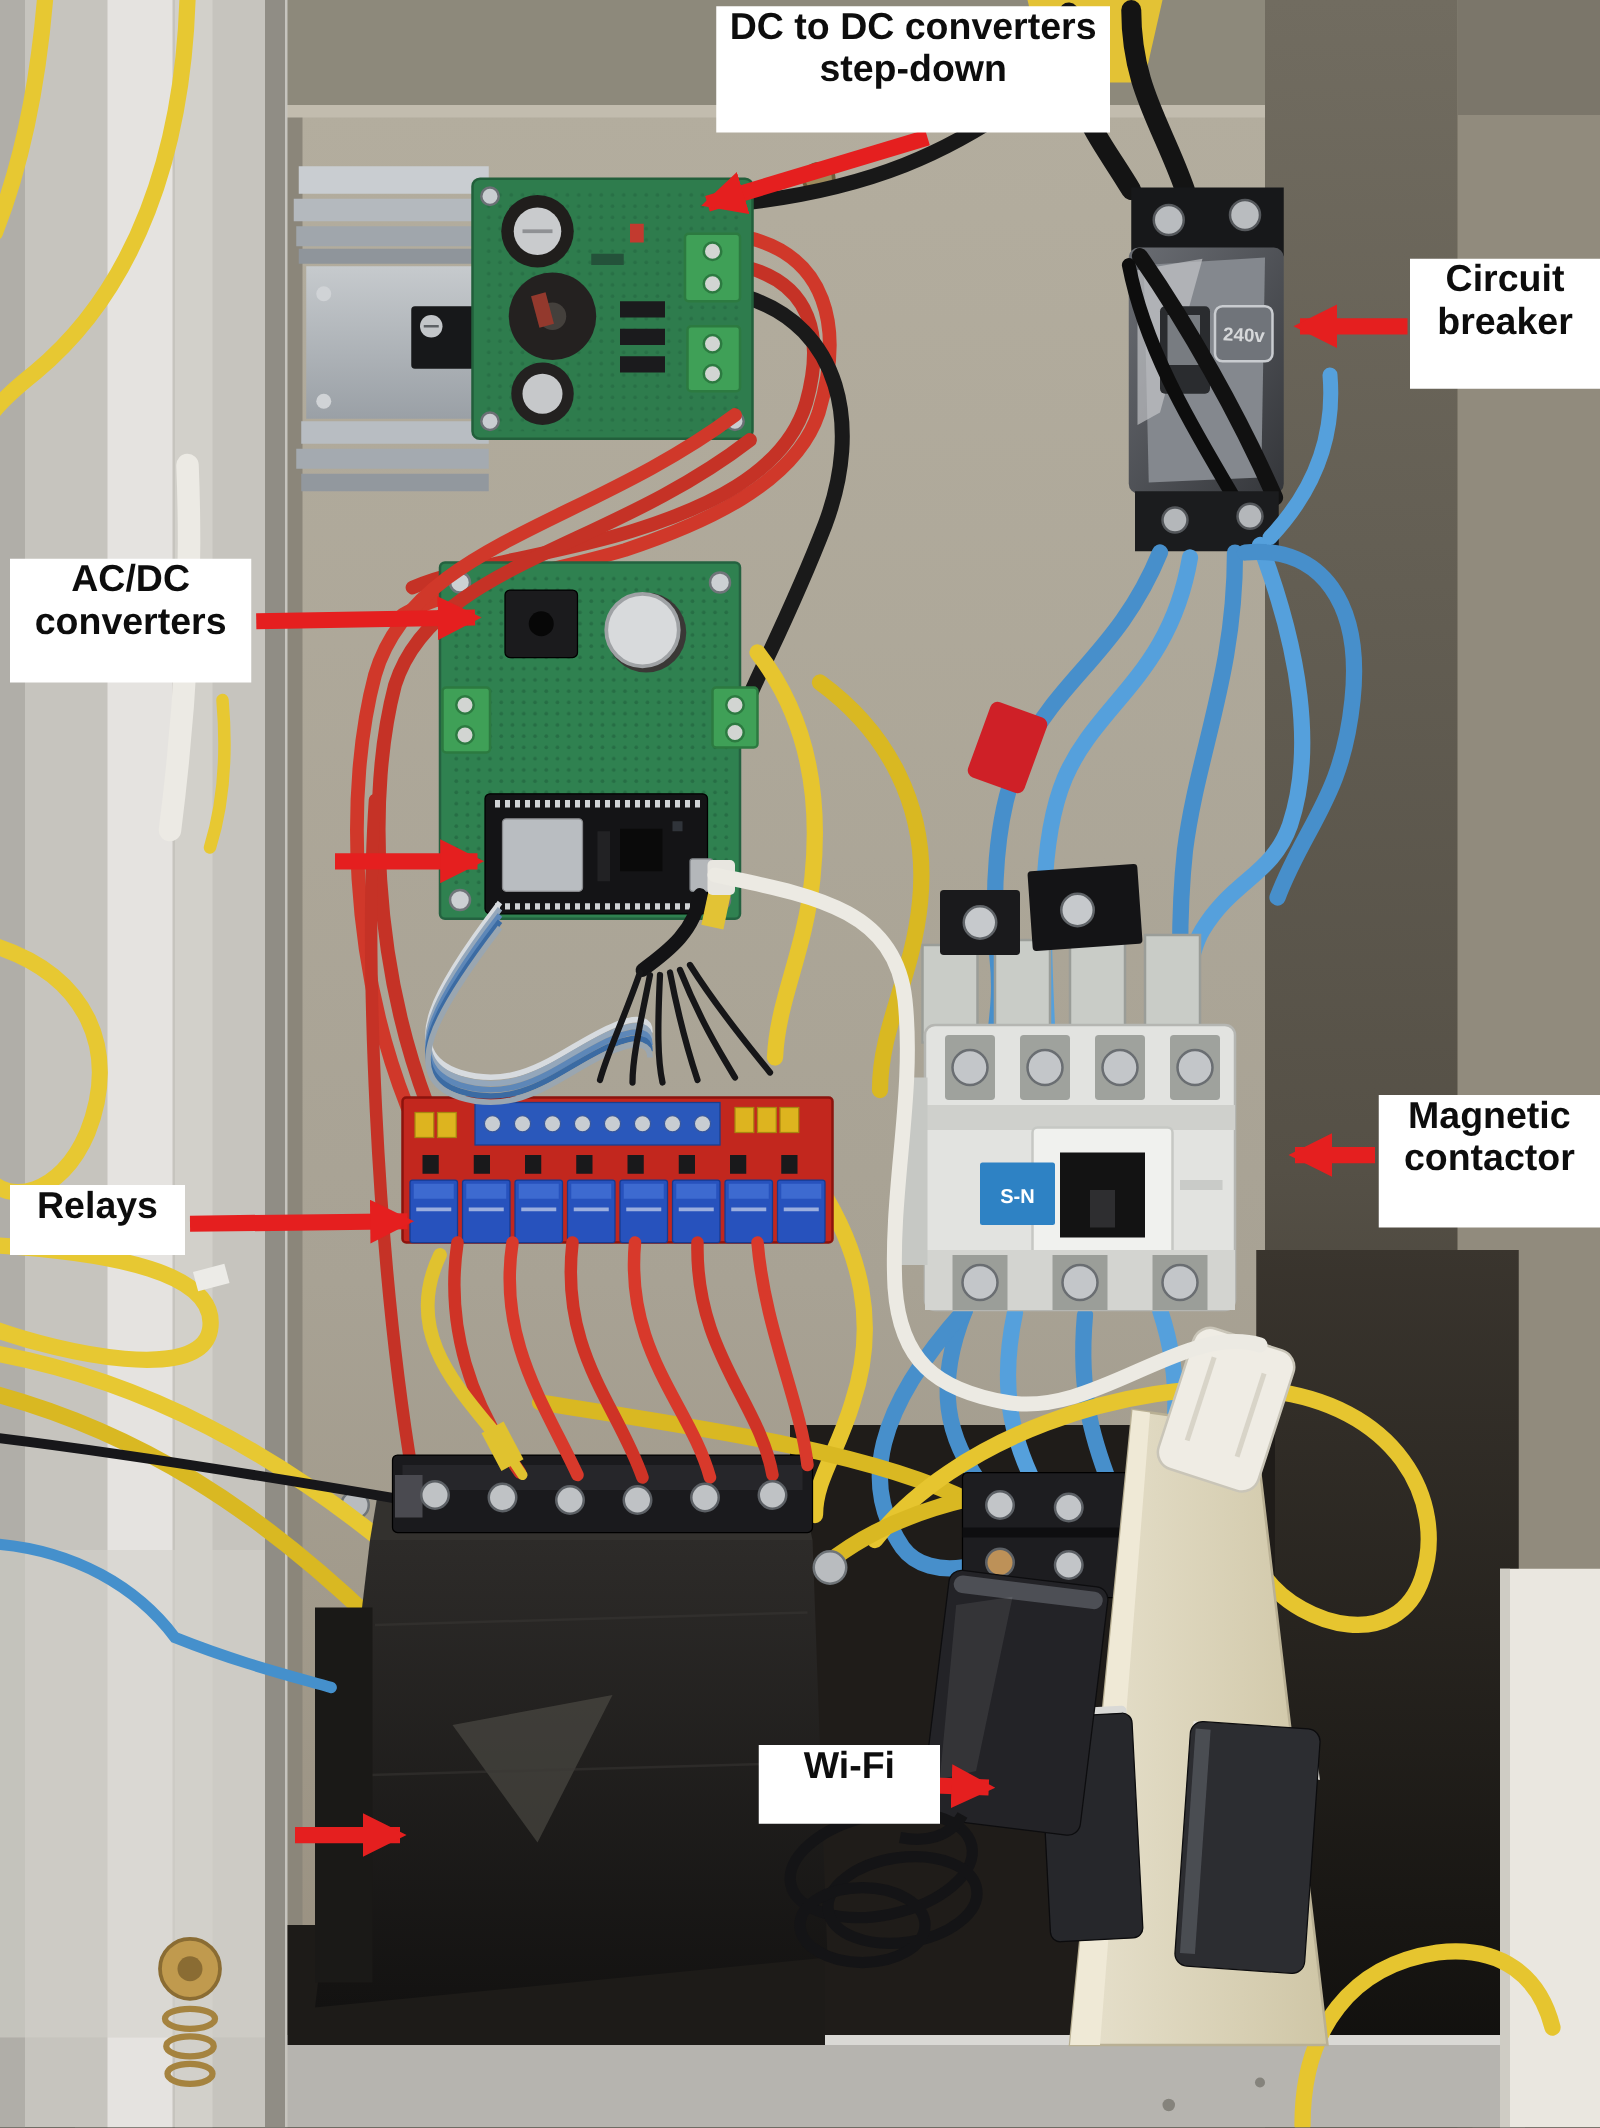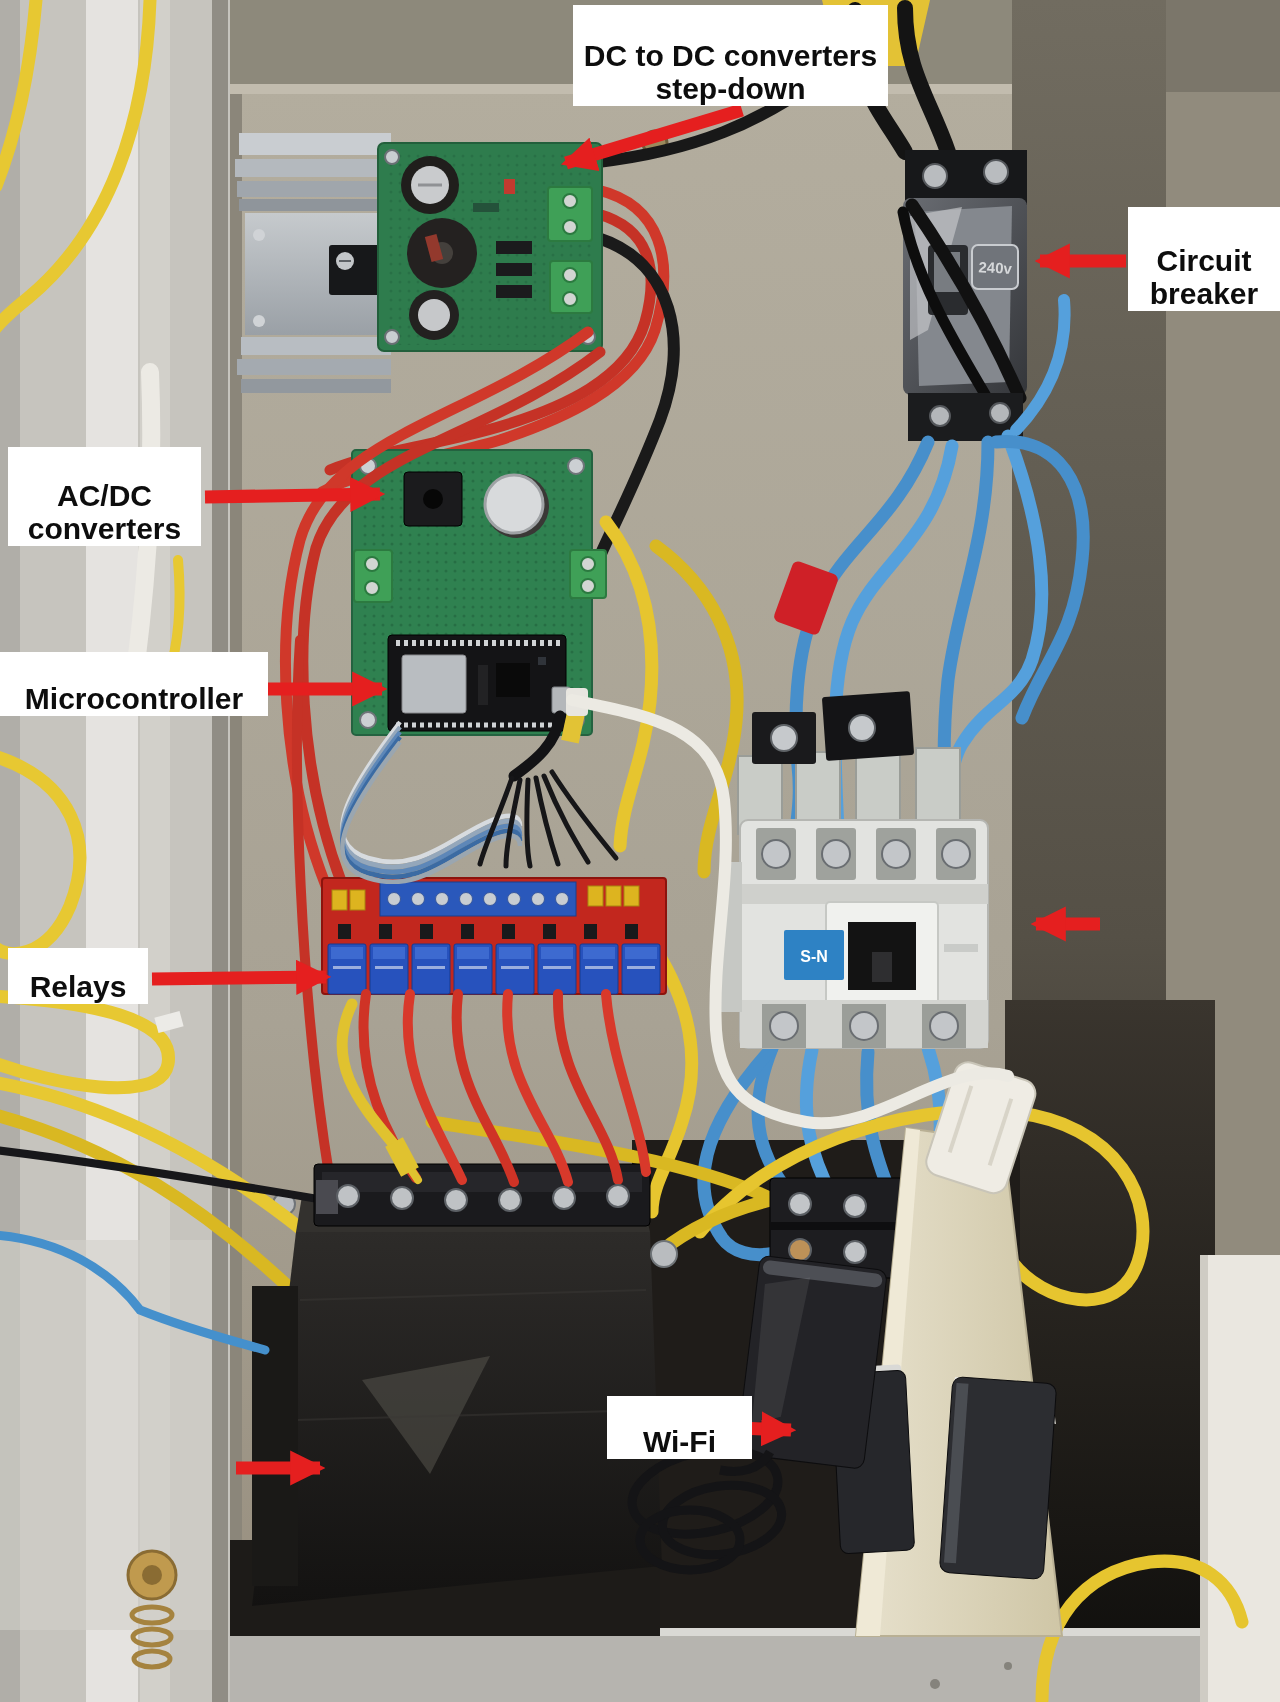--- a/index.html
+++ b/index.html
@@ -4,21 +4,21 @@
 <style>
   html,body{margin:0;padding:0;background:#222;}
   #stage{
     position:relative;width:1280px;height:1702px;margin:0 auto;
     overflow:hidden;background:#a49e90;
     font-family:"Liberation Sans",sans-serif;
   }
   #stage svg{position:absolute;left:0;top:0;}
   .label{
     position:absolute;background:#ffffff;color:#0d0d0d;
-    display:flex;align-items:flex-end;justify-content:center;text-align:center;
+    display:flex;align-items:flex-start;justify-content:center;text-align:center;
     font-weight:bold;font-size:30px;line-height:1.12;
     font-family:"Liberation Sans",sans-serif;
     z-index:10;
   }
 </style>
 </head>
 <body>
 
 <div id="stage">
 
@@ -477,23 +477,23 @@
 
 <div class="label" style="left:573px;top:5px;width:315px;height:101px">
   <span>DC to DC converters step-down</span>
 </div>
 <div class="label" style="left:1128px;top:207px;width:152px;height:104px">
   <span>Circuit breaker</span>
 </div>
 <div class="label" style="left:8px;top:447px;width:193px;height:99px">
   <span>AC/DC converters</span>
 </div>
-<div class="label" style="left:0px;top:652px;width:268px;height:64px">
-  <span>Microcontroller</span>
-</div>
 <div class="label" style="left:8px;top:948px;width:140px;height:56px">
   <span>Relays</span>
 </div>
+<div class="label" style="left:1103px;top:876px;width:177px;height:106px">
+  <span>Magnetic contactor</span>
+</div>
 <div class="label" style="left:607px;top:1396px;width:145px;height:63px">
   <span>Wi-Fi</span>
 </div>
 
 </div>
 
 </body></html>

